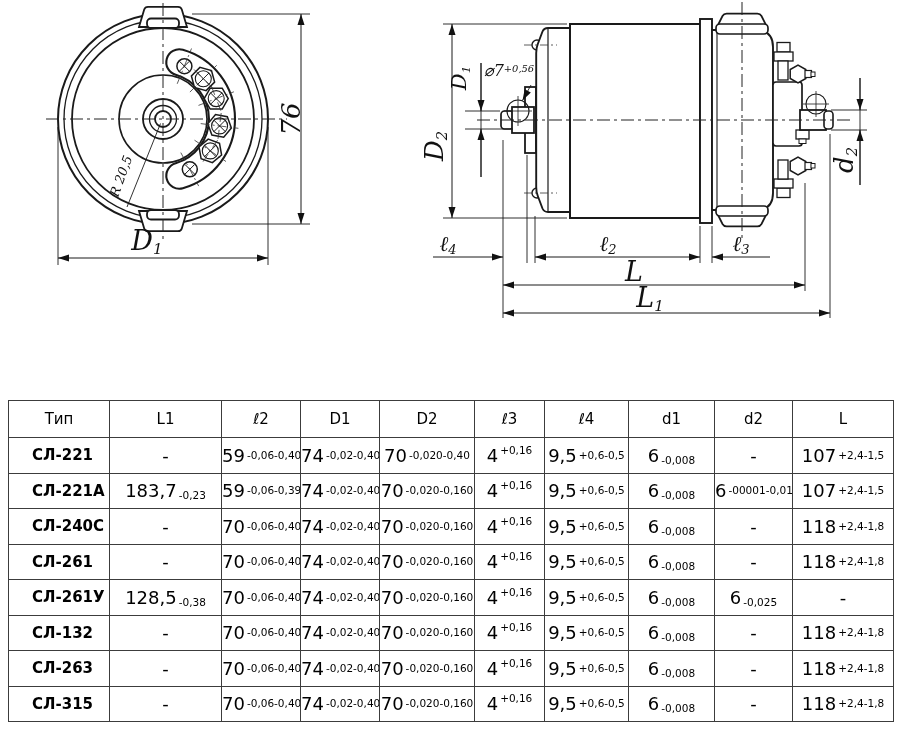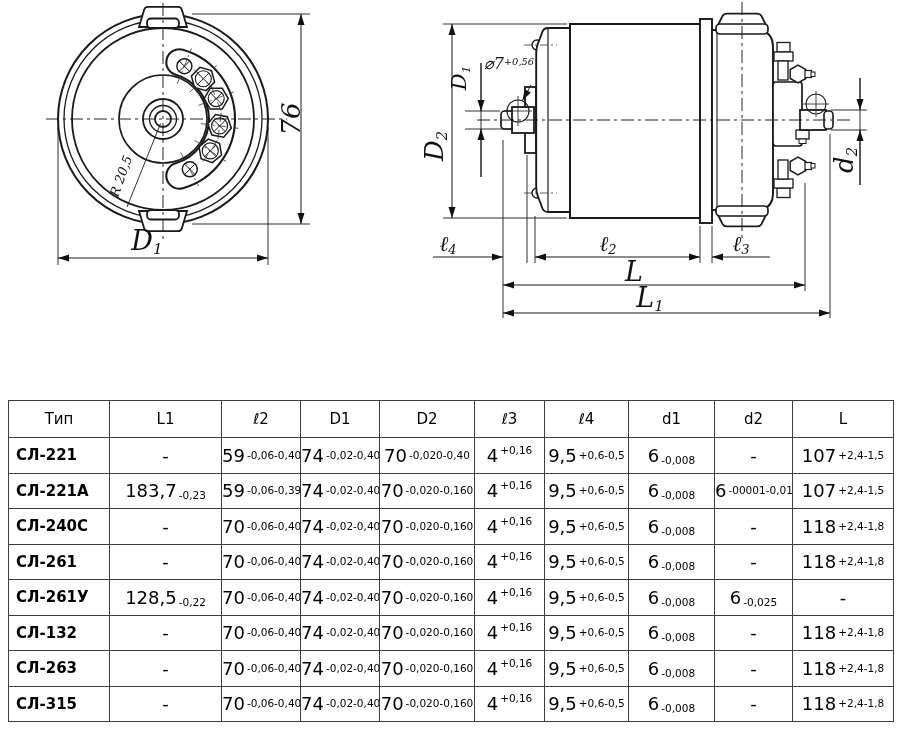--- a/index.html
+++ b/index.html
@@ -16,21 +16,21 @@
   .dim-label sup{font-size:62%;vertical-align:38%;}
   .dim-label .lsub{font-size:62%;vertical-align:-18%;}
 
   #dim-table{position:absolute;left:8px;top:400px;width:885px;height:322px;
              border-collapse:collapse;table-layout:fixed;background:#fff;}
   #dim-table td,#dim-table th{border:1px solid #3c3c3c;padding:0;text-align:center;
              vertical-align:middle;overflow:hidden;white-space:nowrap;}
   #dim-table thead tr{height:37px;}
   #dim-table tbody tr{height:35px;}
   #dim-table th{font-weight:400;font-size:15px;}
-  #dim-table td.type{font-weight:700;font-size:15px;text-align:left;padding-left:7px;}
+  #dim-table td.type{font-weight:700;font-size:15px;text-align:left;padding-left:23px;}
   .num{display:inline-block;vertical-align:middle;font-size:18px;}
   .tol{display:inline-flex;flex-direction:row;vertical-align:middle;
        font-size:10.5px;line-height:1.08;text-align:left;margin-left:2px;}
   .tol.up{transform:translateY(-5px);}
   .tol.dn{transform:translateY(5px);}
 </style>
 </head>
 <body>
 
 <div class="stage">
@@ -230,21 +230,21 @@
       <line x1="503" y1="313" x2="830" y2="313" stroke-width="1" marker-start="url(#ar)" marker-end="url(#ar)"></line>
     </g>
   </svg>
 
   <span class="dim-label rot" style="left:291px;top:119px;font-size:26px;">76</span>
   <span class="dim-label" style="left:147px;top:242px;font-size:27px;"><span>D</span><sub>1</sub></span>
   <span class="dim-label" style="left:121px;top:176px;font-size:13px;transform:translate(-50%,-50%) rotate(-70deg);">R 20,5</span>
 
   <span class="dim-label rot" style="left:435px;top:146px;font-size:26px;"><span>D</span><sub>2</sub></span>
   <span class="dim-label rot" style="left:461px;top:78px;font-size:21px;"><span>D</span><sub>1</sub></span>
-  <span class="dim-label" style="left:484px;top:56px;font-size:16px;transform:none;"><span>⌀7</span><sup>+0,56</sup></span>
+  <span class="dim-label" style="left:484px;top:63px;font-size:16px;transform:none;"><span>⌀7</span><sup>+0,56</sup></span>
   <span class="dim-label rot" style="left:845px;top:160px;font-size:26px;"><span>d</span><sub>2</sub></span>
 
   <span class="dim-label" style="left:448px;top:245px;font-size:21px;"><span>ℓ</span><span class="lsub">4</span></span>
   <span class="dim-label" style="left:608px;top:245px;font-size:21px;"><span>ℓ</span><span class="lsub">2</span></span>
   <span class="dim-label" style="left:741px;top:245px;font-size:21px;"><span>ℓ</span><span class="lsub">3</span></span>
   <span class="dim-label" style="left:634px;top:271px;font-size:27px;">L</span>
   <span class="dim-label" style="left:650px;top:299px;font-size:27px;"><span>L</span><sub>1</sub></span>
 
   <table id="dim-table">
     <colgroup>
@@ -399,21 +399,21 @@
             </span></td>
           <td><span class="num">-</span></td>
           <td><span class="num">118</span><span class="tol">
               <span>+2,4</span>
               <span>-1,8</span>
             </span></td>
         </tr>
         <tr>
           <td class="type">СЛ-261У</td>
           <td><span class="num">128,5</span><span class="tol dn">
-              <span>-0,22</span>
+              <span>-0,38</span>
             </span></td>
           <td><span class="num">70</span><span class="tol">
               <span>-0,06</span>
               <span>-0,40</span>
             </span></td>
           <td><span class="num">74</span><span class="tol">
               <span>-0,02</span>
               <span>-0,40</span>
             </span></td>
           <td><span class="num">70</span><span class="tol">

